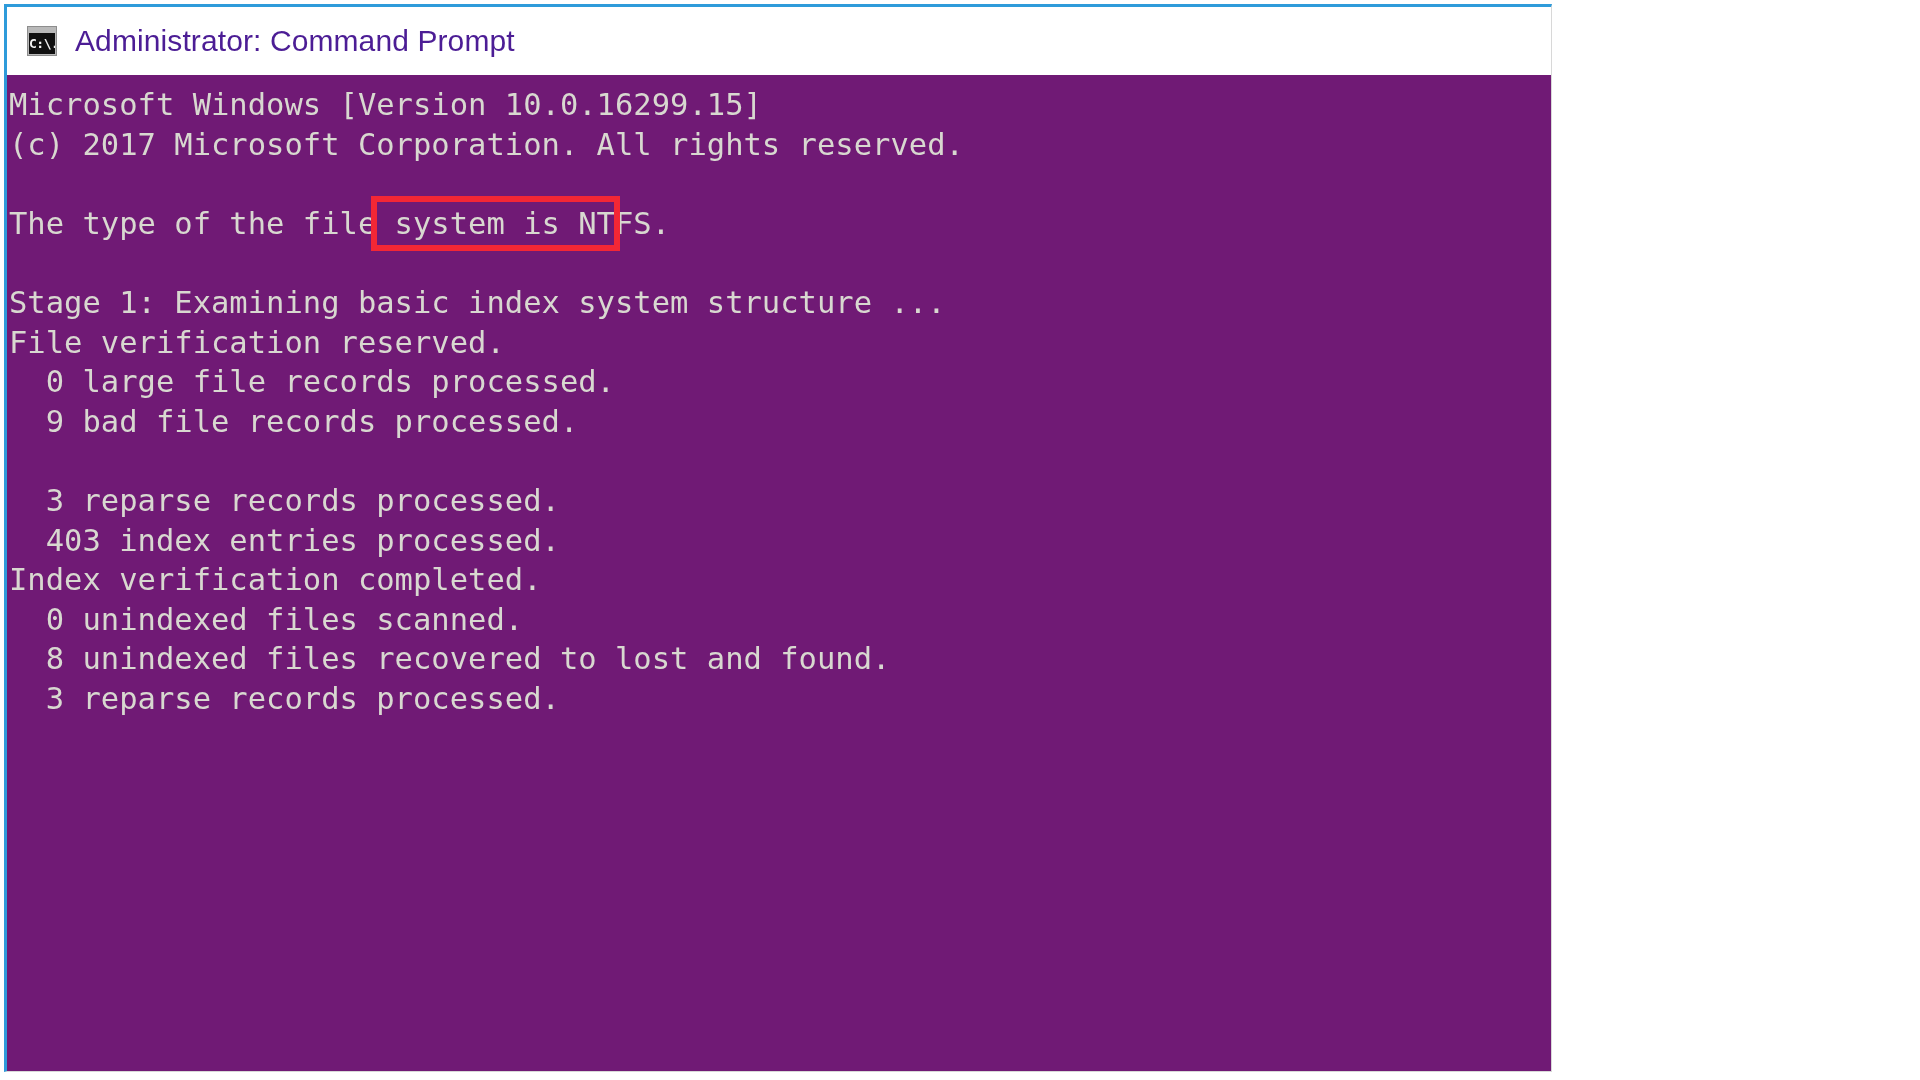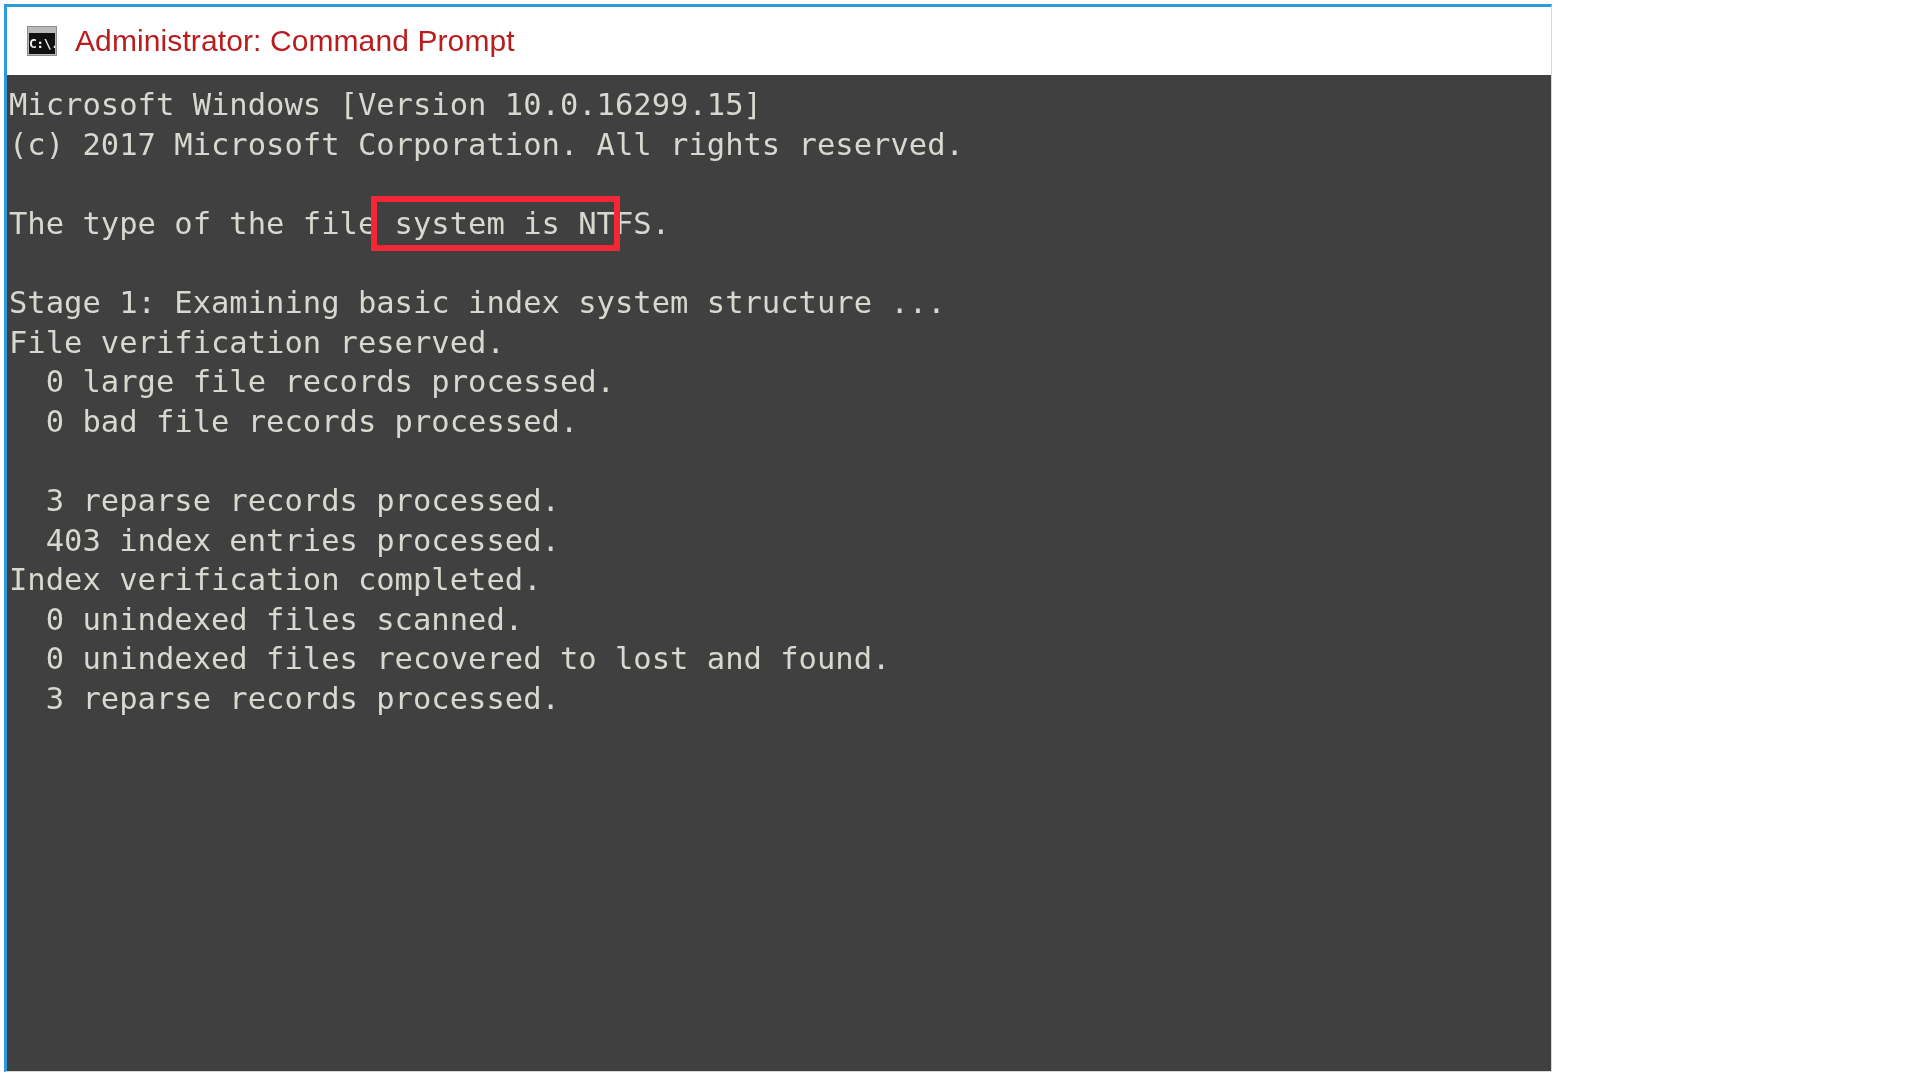--- a/index.html
+++ b/index.html
@@ -66,29 +66,29 @@
     font-size: 13px;
     font-weight: bold;
     line-height: 21px;
     text-align: center;
     letter-spacing: -0.5px;
     overflow: hidden;
   }
   #titlebar-title {
     font-family: "Liberation Sans", sans-serif;
     font-size: 30px;
-    color: #b91c1c;
+    color: #4c1d95;
     letter-spacing: 0.1px;
     white-space: nowrap;
   }
 
   
   #console {
     flex: 1 1 auto;
-    background: #404040;
+    background: #701a75;
     position: relative;
     padding: 10px 0 4px 2px;
     box-sizing: border-box;
     overflow: hidden;
   }
   .line {
     font-family: "DejaVu Sans Mono", monospace;
     font-size: 30.5px;
     line-height: 39.6px;
     color: #d8d8d0;
@@ -125,26 +125,26 @@
   <div id="console">
     <div id="console-lines">
         <div class="line">Microsoft Windows [Version 10.0.16299.15]</div>
         <div class="line">(c) 2017 Microsoft Corporation. All rights reserved.</div>
         <div class="line blank">&nbsp;</div>
         <div class="line">The type of the file system is NTFS.</div>
         <div class="line blank">&nbsp;</div>
         <div class="line">Stage 1: Examining basic index system structure ...</div>
         <div class="line">File verification reserved.</div>
         <div class="line">  0 large file records processed.</div>
-        <div class="line">  0 bad file records processed.</div>
+        <div class="line">  9 bad file records processed.</div>
         <div class="line blank">&nbsp;</div>
         <div class="line">  3 reparse records processed.</div>
         <div class="line">  403 index entries processed.</div>
         <div class="line">Index verification completed.</div>
         <div class="line">  0 unindexed files scanned.</div>
-        <div class="line">  0 unindexed files recovered to lost and found.</div>
+        <div class="line">  8 unindexed files recovered to lost and found.</div>
         <div class="line">  3 reparse records processed.</div>
         <div class="line blank">&nbsp;</div>
       </div>
     <div id="highlight-box" style="left: 364.253px; top: 120.781px; width: 248.715px; height: 55.5938px;"></div>
   </div>
 
 </div>
 
 </body></html>

